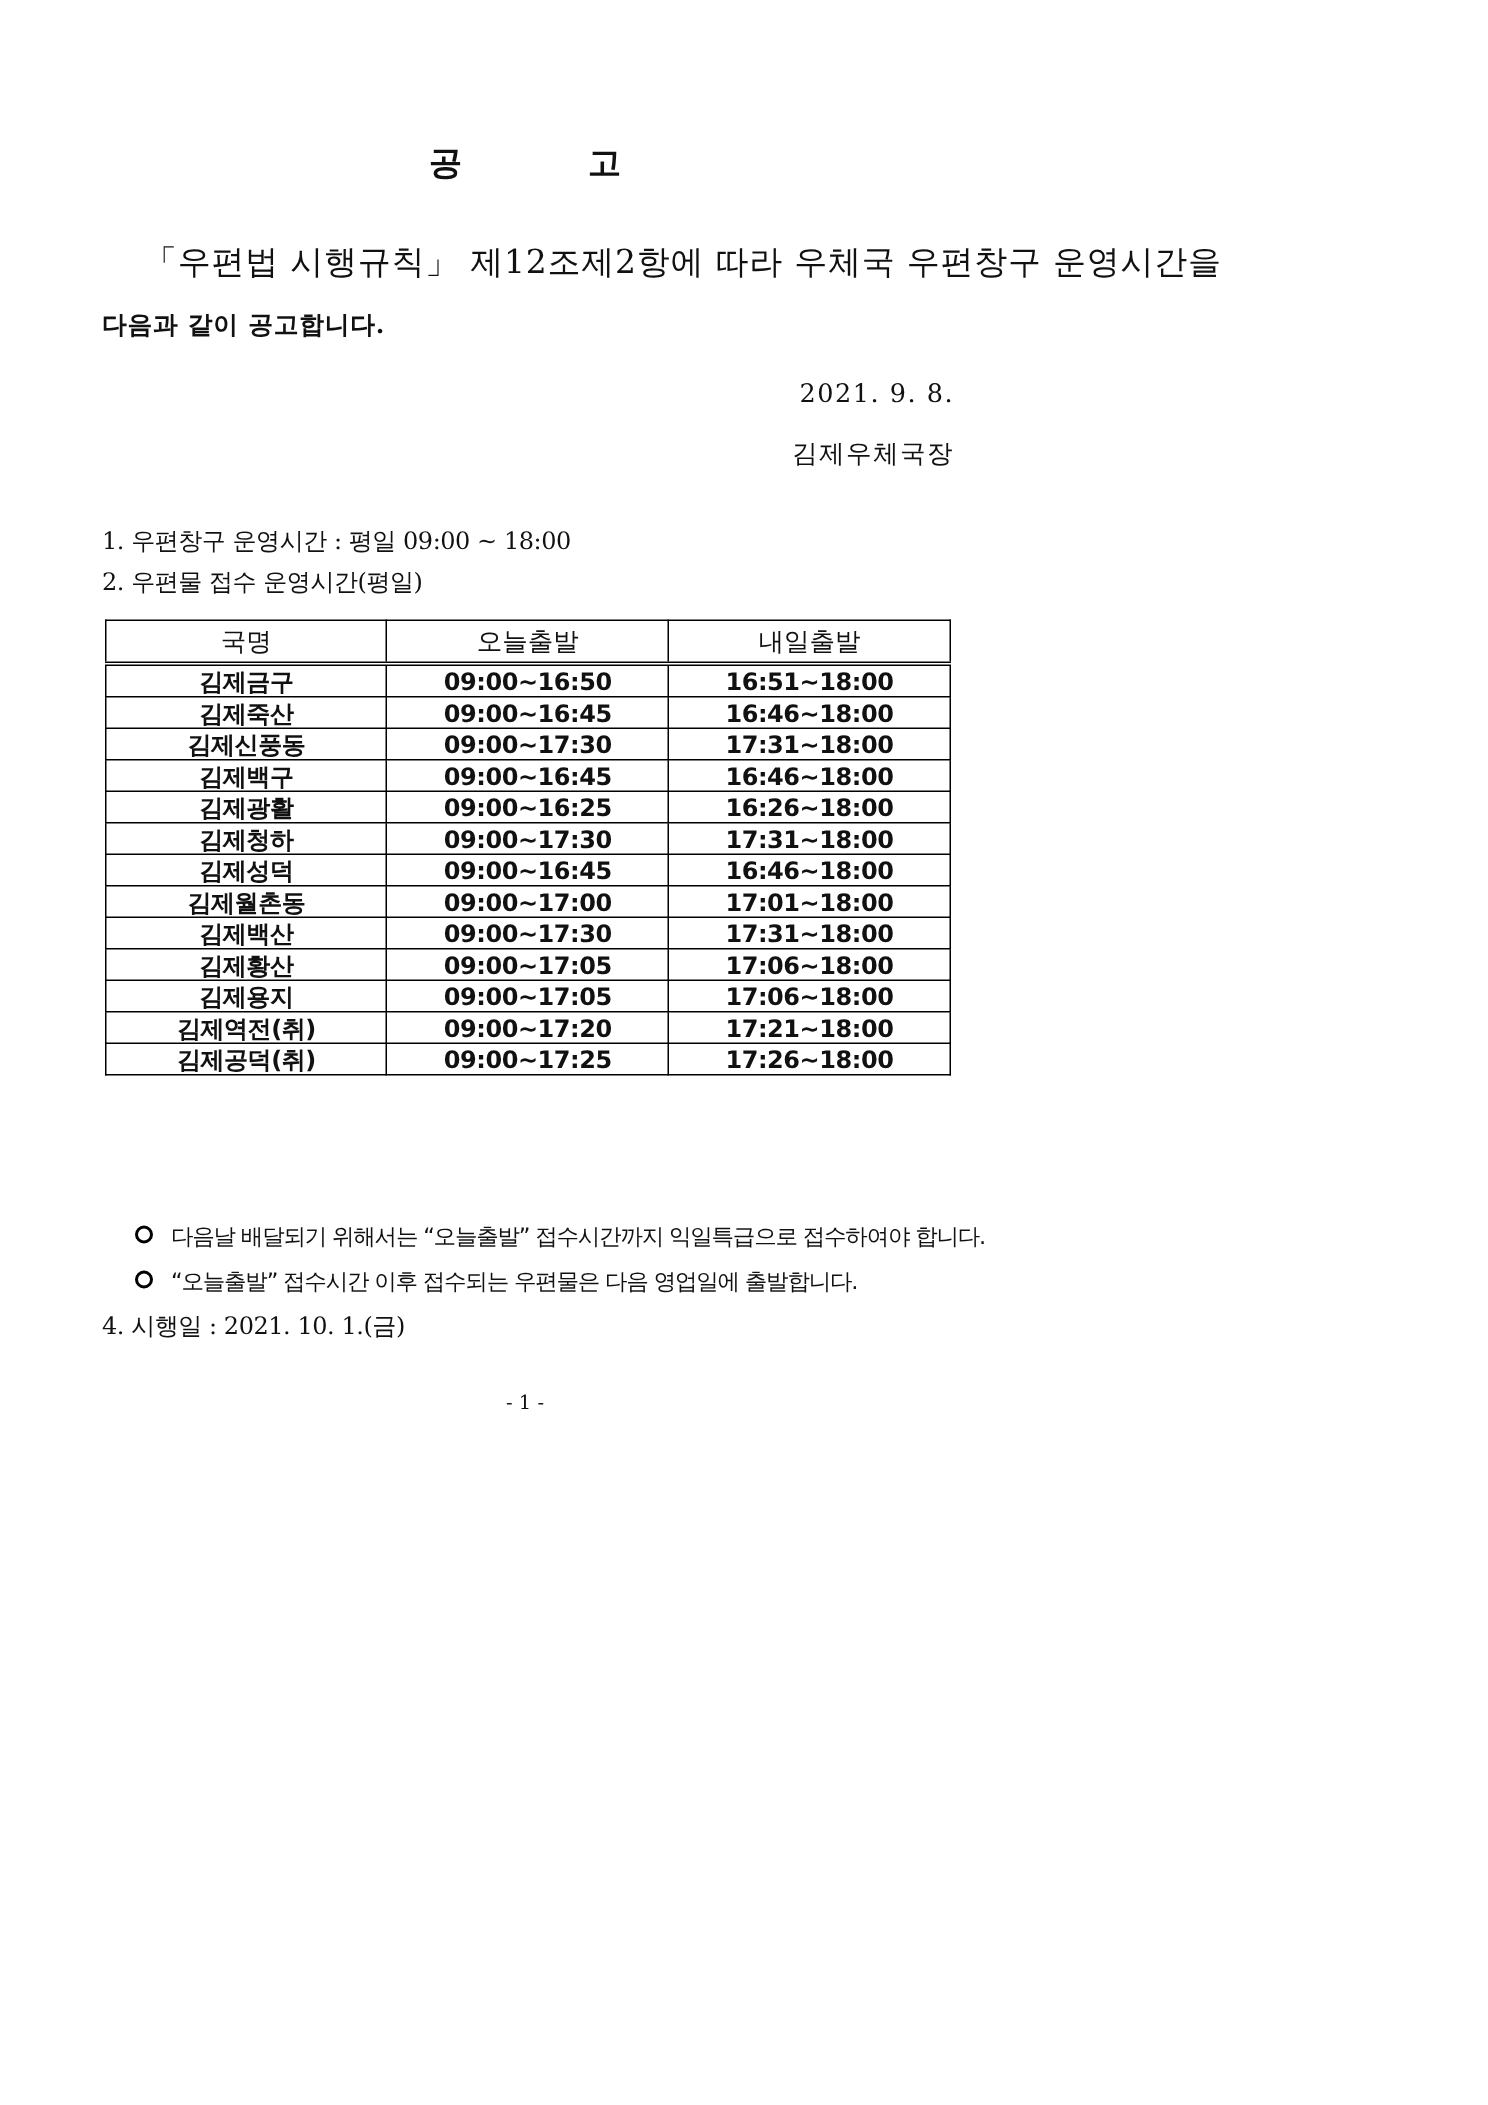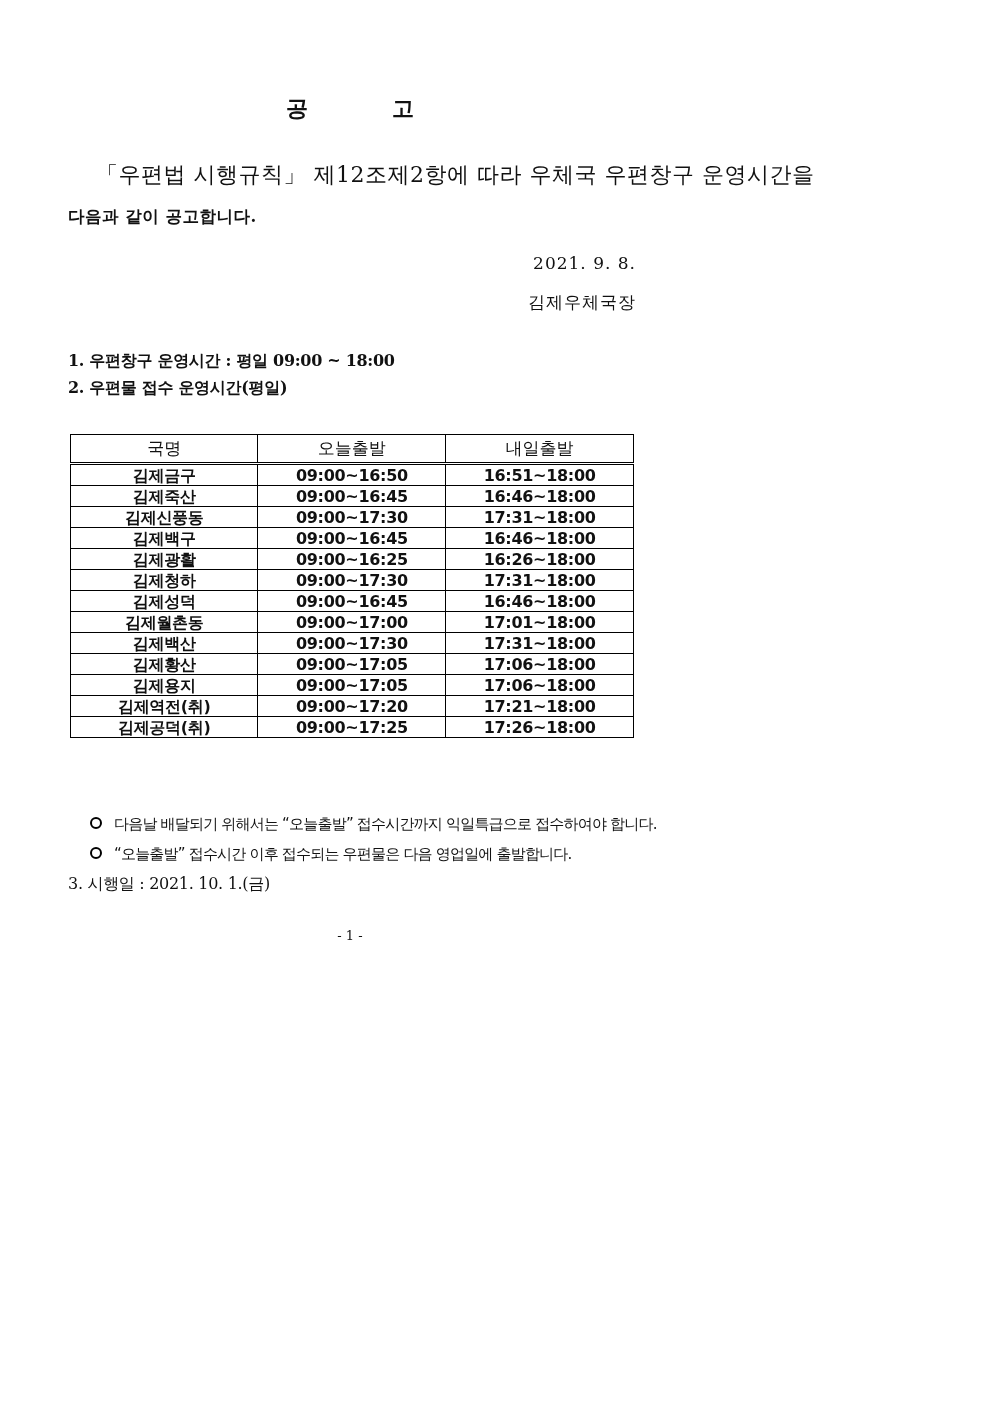--- a/index.html
+++ b/index.html
@@ -4,25 +4,25 @@
 <style>
   html, body { margin: 0; padding: 0; background: #ffffff; }
   body { width: 992px; height: 1403px; position: relative; font-family: "DejaVu Serif", serif; color: #111; }
   .abs { position: absolute; }
   .title { top: 94px; left: 0; width: 700px; text-align: center; font-size: 22px; font-weight: bold; letter-spacing: 0; }
   .title span { display: inline-block; margin: 0 42px; }
   .para1 { top: 160px; left: 96px; font-size: 22px; letter-spacing: 0.5px; white-space: nowrap; }
   .para2 { top: 206px; left: 68px; font-size: 16.5px; letter-spacing: 0.5px; font-weight: bold; }
   .date { top: 253px; right: 356px; font-size: 17px; letter-spacing: 1px; }
   .signer { top: 291px; right: 356px; font-size: 17px; letter-spacing: 1px; }
-  .item { left: 68px; font-size: 16px; font-weight: bold; white-space: nowrap; letter-spacing: -0.3px; }
+  .item { left: 68px; font-size: 16px; font-weight: normal; white-space: nowrap; letter-spacing: -0.3px; }
   .item1 { top: 351px; }
   .item2 { top: 378px; }
   .item3 { top: 874px; font-weight: normal; }
-  table.sched { position: absolute; top: 413px; left: 70px; width: 564px; border-collapse: collapse; font-family: "DejaVu Sans", sans-serif; margin-top: 21px; }
+  table.sched { position: absolute; top: 413px; left: 70px; width: 564px; border-collapse: collapse; font-family: "DejaVu Sans", sans-serif; }
   table.sched th, table.sched td { border: 1px solid #000; text-align: center; padding: 0; font-size: 16px; }
   table.sched th { height: 27px; font-weight: normal; font-size: 17px; border-bottom: 3px double #000; }
   table.sched td { height: 20px; line-height: 19px; font-weight: bold; letter-spacing: -0.3px; }
   table.sched col.c1 { width: 188px; }
   table.sched col.c2 { width: 188px; }
   table.sched col.c3 { width: 188px; }
   .note { left: 90px; font-family: "DejaVu Sans", sans-serif; font-size: 15px; font-weight: normal; white-space: nowrap; letter-spacing: -0.8px; }
   .note1 { top: 815px; }
   .note2 { top: 845px; }
   .bullet { display: inline-block; width: 8px; height: 8px; border: 2px solid #000; border-radius: 50%; margin-right: 12px; vertical-align: middle; position: relative; top: -2px; }
@@ -126,15 +126,15 @@
     </tbody>
 </table>
 
 <div class="abs note note1">
   <span class="bullet"></span><span>다음날 배달되기 위해서는 “오늘출발” 접수시간까지 익일특급으로 접수하여야 합니다.</span>
 </div>
 <div class="abs note note2">
   <span class="bullet"></span><span>“오늘출발” 접수시간 이후 접수되는 우편물은 다음 영업일에 출발합니다.</span>
 </div>
 
-<div class="abs item item3">3. 시행일 : 2021. 10. 1.(금)</div>
+<div class="abs item item3">4. 시행일 : 2021. 10. 1.(금)</div>
 
 <div class="abs pagenum">- 1 -</div>
 
 </body></html>

